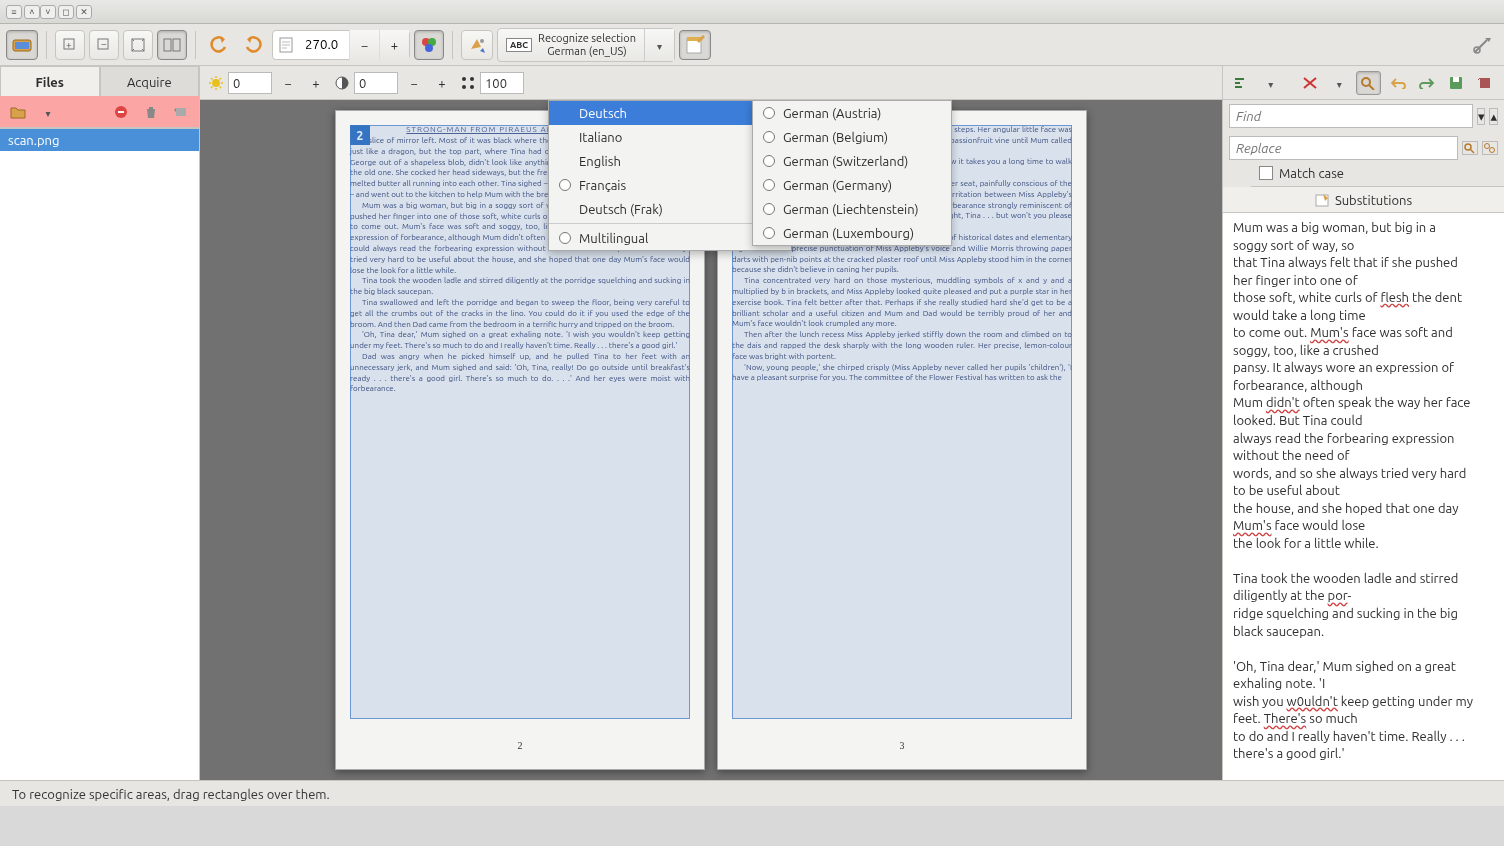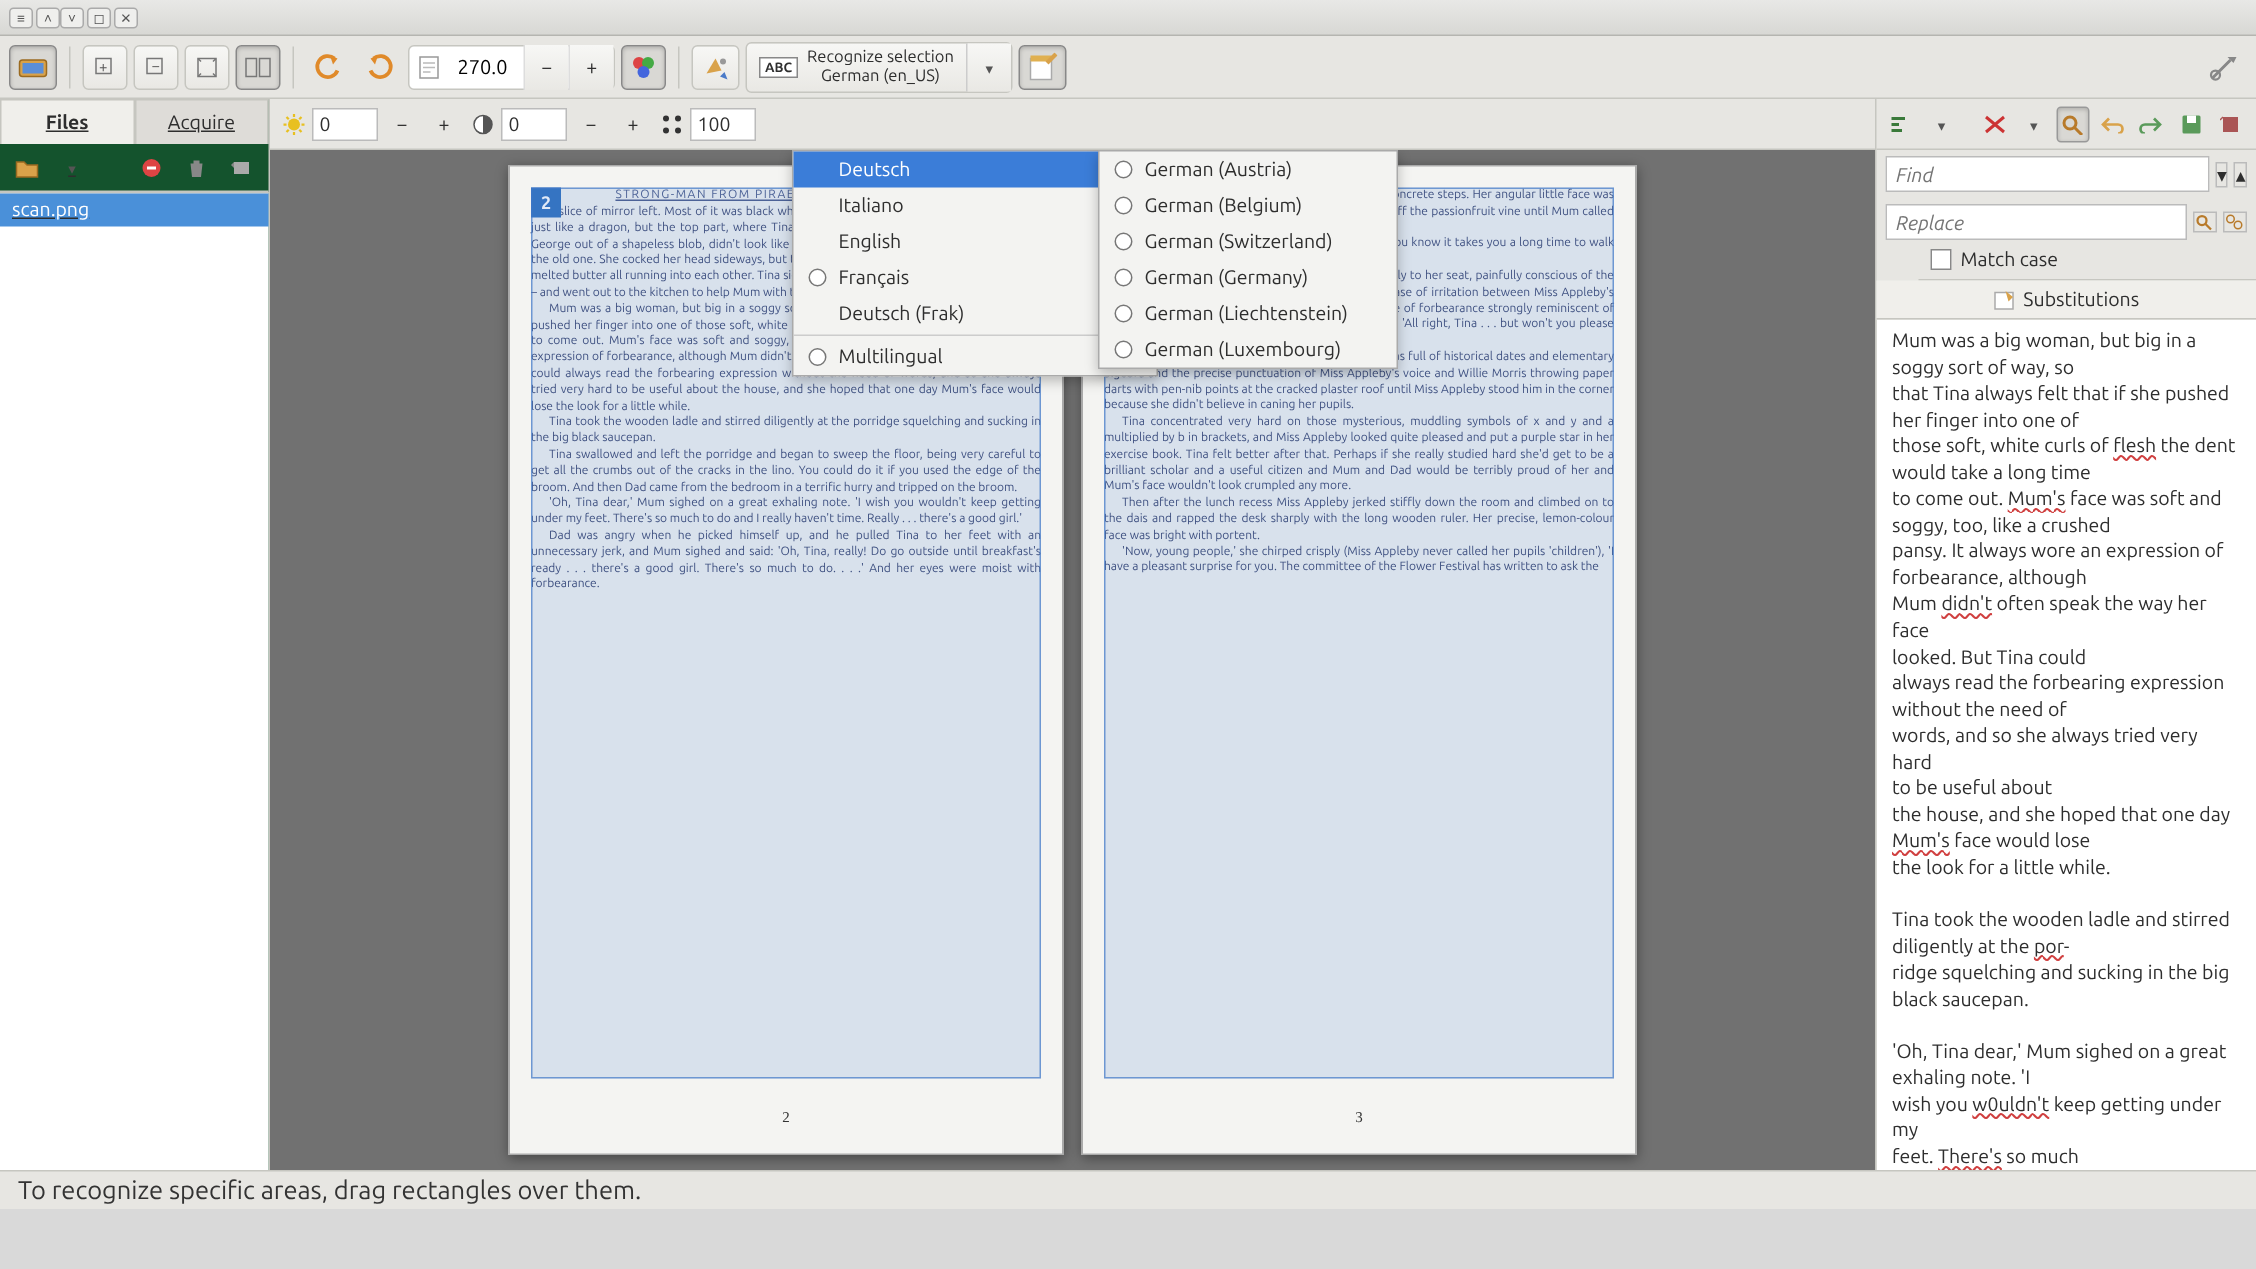--- a/index.html
+++ b/index.html
@@ -15,21 +15,21 @@
 .toolbar { height:42px; background:#e7e6e2; border-bottom:1px solid #c6c6c0; display:flex; align-items:center; padding:0 6px; gap:4px; }
 .tb-btn { height:30px; min-width:30px; border:1px solid #c6c6c0; border-radius:4px; background:linear-gradient(#f7f7f5,#e9e8e4); display:flex; align-items:center; justify-content:center; padding:0 5px; cursor:pointer; }
 .tb-btn.active { border-color:#888; background:#d9d8d4; box-shadow:inset 0 1px 3px rgba(0,0,0,0.2);}
 .tb-sep { width:1px; height:28px; background:#c6c6c0; margin:0 4px;}
 .tb-input { height:26px; width:60px; border:1px solid #bbb; padding:0 6px; background:#fff;}
 .tb-stack { display:flex; flex-direction:column; align-items:center; font-size:11px; line-height:1.15; }
 .tb-dropdown-arrow { width:22px; }
 
 
 .main { display:flex; height:714px; }
-.left-panel { width:180px; background:#14532d; border-right:1px solid #c6c6c0; display:flex; flex-direction:column;text-decoration:underline; }
+.left-panel { width:200px; background:#fca5a5; border-right:1px solid #c6c6c0; display:flex; flex-direction:column; }
 .tabs { display:flex; height:30px; }
 .tab { flex:1; display:flex; align-items:center; justify-content:center; border:1px solid #c6c6c0; border-bottom:none; background:#dedcd8; font-size:13px; cursor:pointer; }
 .tab.active { background:#f0efeb; font-weight:bold; }
 .file-toolbar { height:32px; display:flex; align-items:center; gap:6px; padding:4px 6px; border-bottom:1px solid #c6c6c0; }
 .small-btn { width:24px; height:22px; display:flex; align-items:center; justify-content:center; border:1px solid transparent; border-radius:3px; cursor:pointer; }
 .file-list { flex:1; background:#fff; border-top:1px solid #c6c6c0; }
 .file-item { padding:4px 8px; background:#4a90d9; color:#fff; display:flex; align-items:center; gap:6px; }
 
 
 .center { flex:1; display:flex; flex-direction:column; background:#7a7a7a; position:relative; }
@@ -51,34 +51,34 @@
 .lang-menu { position:absolute; top:0; left:348px; width:244px; background:#f3f3f1; border:1px solid #aaa; box-shadow:0 3px 8px rgba(0,0,0,.25); z-index:30; }
 .lang-menu .item { display:flex; align-items:center; gap:8px; padding:5px 10px; font-size:13px; }
 .lang-menu .item.highlight { background:#3b7dd8; color:#fff; }
 .lang-menu .item .radio { width:12px; height:12px; border:1px solid #777; border-radius:50%; background:#fff; display:inline-block;}
 .lang-menu .item .arrow { margin-left:auto; font-size:10px; }
 .lang-menu hr { border:none; border-top:1px solid #ccc; margin:2px 0; }
 
 .sub-menu { position:absolute; top:0; left:552px; width:200px; background:#f3f3f1; border:1px solid #aaa; box-shadow:0 3px 8px rgba(0,0,0,.25); z-index:31; }
 
 
-.right-panel { width:254px; background:#e7e6e2; border-left:1px solid #c6c6c0; display:flex; flex-direction:column; }
+.right-panel { width:282px; background:#e7e6e2; border-left:1px solid #c6c6c0; display:flex; flex-direction:column; }
 .right-toolbar { height:34px; display:flex; align-items:center; gap:4px; padding:0 6px; border-bottom:1px solid #c6c6c0;}
 .right-toolbar .btn { width:26px; height:24px; border:1px solid transparent; border-radius:3px; display:flex; align-items:center; justify-content:center; cursor:pointer;}
 .right-toolbar .btn.active{background:#d9d8d4;border:1px solid #999;box-shadow:inset 0 1px 3px rgba(0,0,0,0.2);}
 .find-row { display:flex; gap:4px; padding:4px 6px; align-items:center; }
 .find-row input { flex:1; height:24px; border:1px solid #bbb; padding:0 6px; background:#fff; color:#999; font-style:italic; }
 .check-row { display:flex; align-items:center; gap:6px; padding:2px 8px 6px; border-bottom:1px solid #c6c6c0;margin-left:28px;}
 .check-row .cb { width:14px; height:14px; border:1px solid #888; background:#fff;}
 .subs-row { height:26px; border-bottom:1px solid #c6c6c0; display:flex; align-items:center; justify-content:center; gap:6px; background:#f0efeb; }
 .output-text { flex:1; background:#fff; padding:6px 10px; font-size:13px; overflow-y:auto; line-height:1.35; }
 .output-text .u { text-decoration: underline wavy #d04040; text-decoration-skip-ink:none; }
 
 
-.statusbar { height:26px; background:#e7e6e2; border-top:1px solid #c6c6c0; display:flex; align-items:center; padding:0 12px; font-size:17px; color:#333;}
+.statusbar { height:26px; background:#e7e6e2; border-top:1px solid #c6c6c0; display:flex; align-items:center; padding:0 12px; font-size:13px; color:#333;}
 .chev-down::after{content:"▾"; font-size:10px; color:#555;}
 
 svg { display:block; }
 </style>
 </head>
 <body>
 
 <div class="titlebar">
   <div class="wm-left">
     <div class="wm-btn">≡</div>

